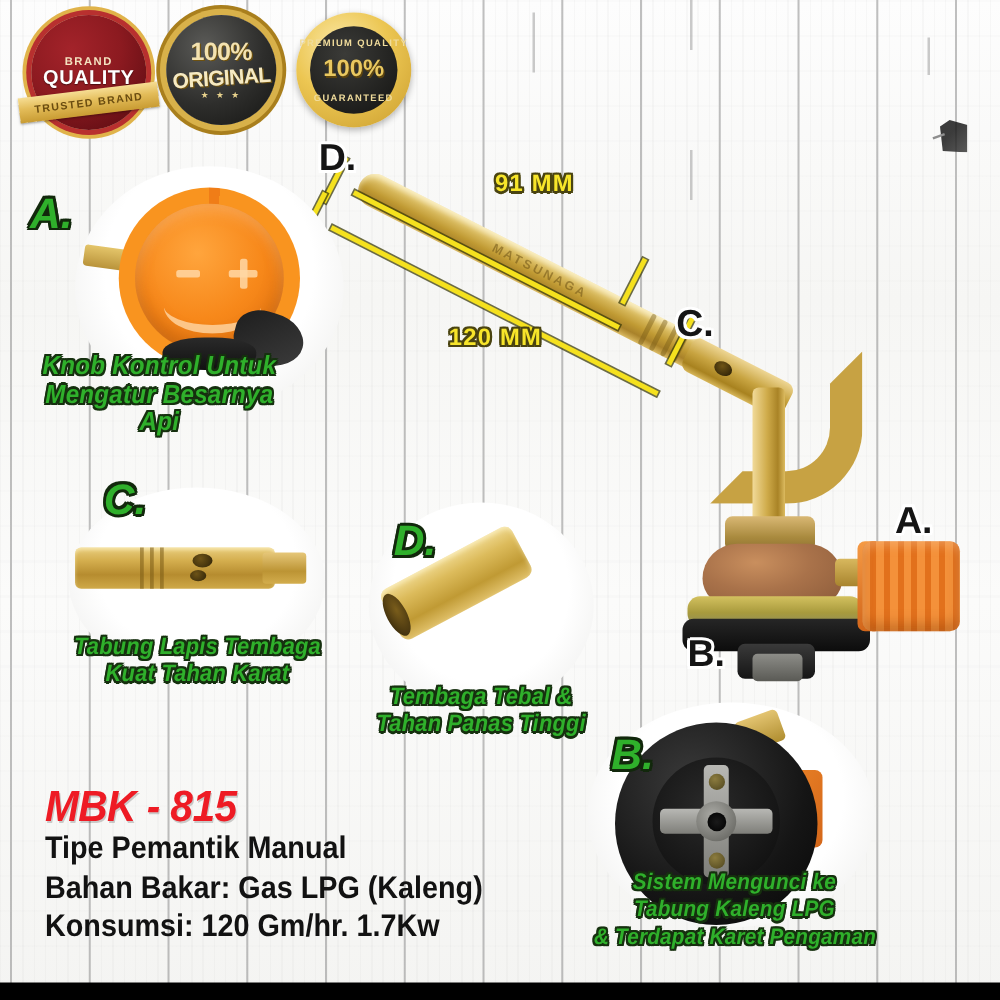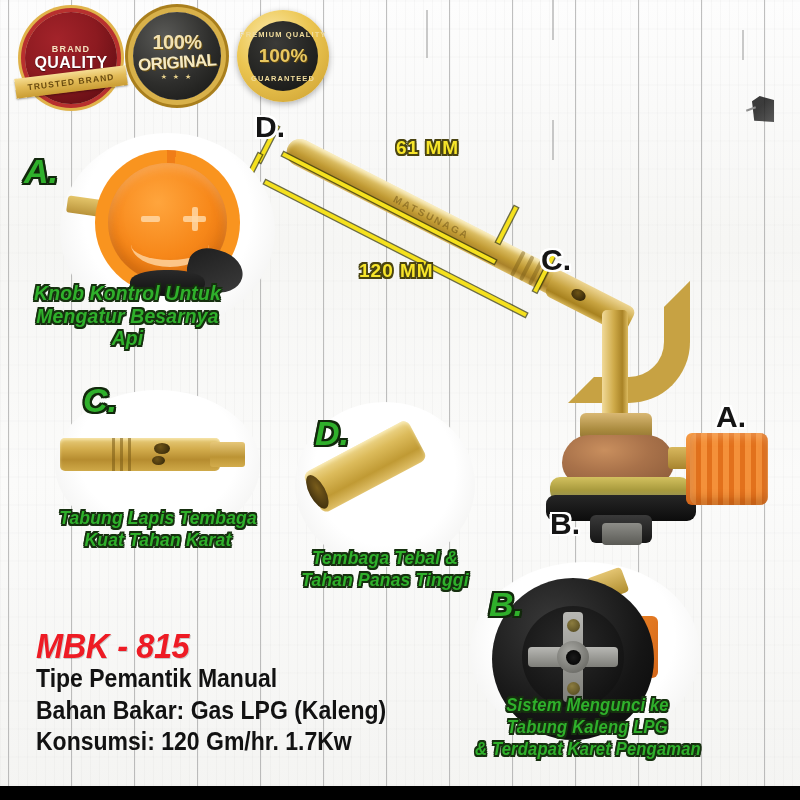--- a/index.html
+++ b/index.html
@@ -284,21 +284,21 @@
   </div>
 
   <div class="dim" style="left:283px;top:152px;width:238px;height:4px;transform:rotate(27deg);transform-origin:left center;"></div>
   <div class="dim" style="left:266px;top:124px;width:4px;height:40px;transform:rotate(27deg);"></div>
   <div class="dim" style="left:505px;top:205px;width:4px;height:40px;transform:rotate(27deg);"></div>
 
   <div class="dim" style="left:265px;top:180px;width:293px;height:4px;transform:rotate(27deg);transform-origin:left center;"></div>
   <div class="dim" style="left:249px;top:152px;width:4px;height:40px;transform:rotate(27deg);"></div>
   <div class="dim" style="left:543px;top:250px;width:4px;height:44px;transform:rotate(27deg);"></div>
 
-  <div class="mm" style="left:396px;top:137px;">61 MM</div>
+  <div class="mm" style="left:396px;top:137px;">91 MM</div>
   <div class="mm" style="left:359px;top:260px;">120 MM</div>
 
   <div class="tag-black" style="left:255px;top:110px;">D.</div>
   <div class="tag-black" style="left:541px;top:243px;">C.</div>
   <div class="tag-black" style="left:716px;top:400px;">A.</div>
   <div class="tag-black" style="left:550px;top:507px;">B.</div>
 
   <div class="oval" style="left:60px;top:133px;width:215px;height:195px;"></div>
   <div class="knob-wrap">
     <div class="knob-stem"></div>

